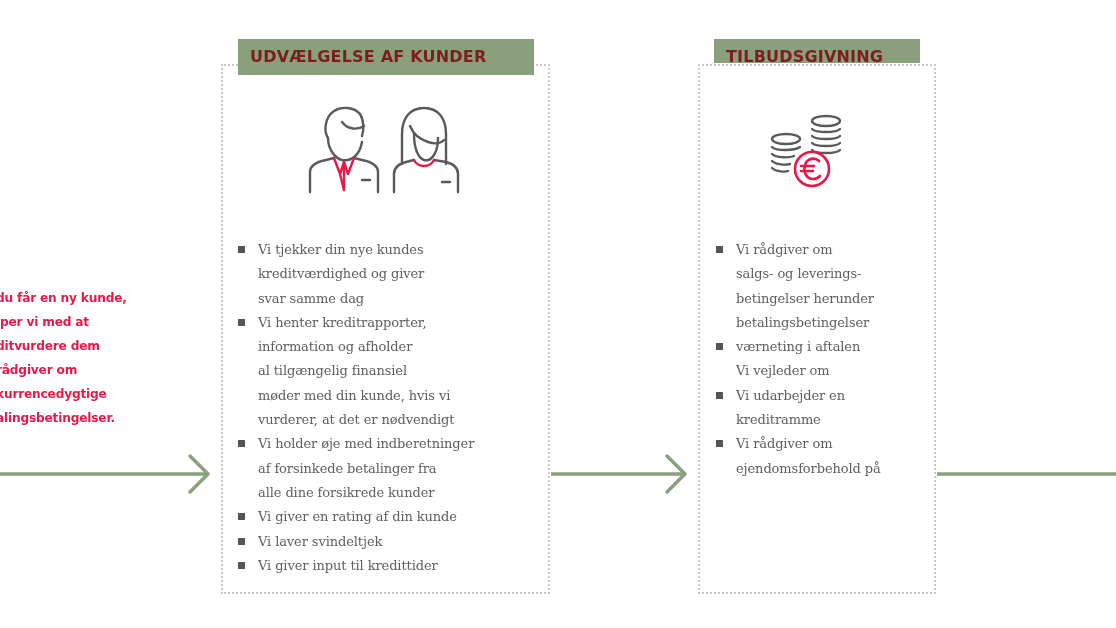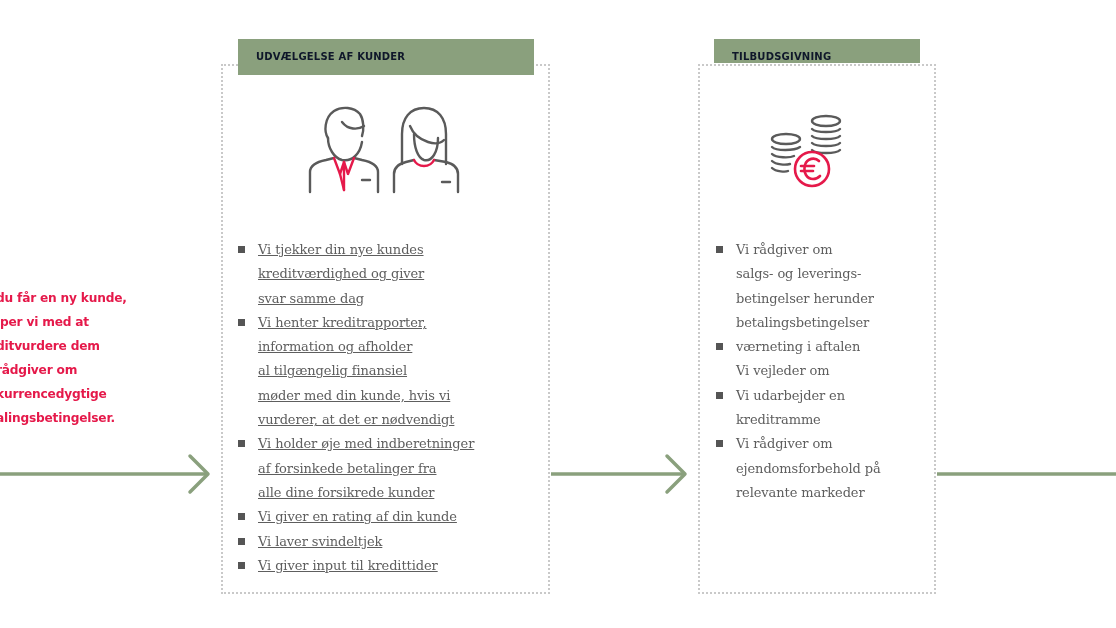--- a/index.html
+++ b/index.html
@@ -14,37 +14,37 @@
   .intro div { margin: 0; }
 
   .box {
     position: absolute; box-sizing: border-box;
     border: 2px dotted #c9c9c9;
   }
   .box-1 { left: 221px; top: 64px; width: 329px; height: 530px; }
   .box-2 { left: 698px; top: 64px; width: 238px; height: 530px; }
 
   .header {
-    position: absolute; background: #8aa07d; color: #0f172a;
+    position: absolute; background: #8aa07d; color: #7f1d1d;
     font-family: "DejaVu Sans", sans-serif; font-weight: bold;
-    font-size: 10px; letter-spacing: 0.2px; line-height: 36px;
-    box-sizing: border-box; padding-left: 18px;
+    font-size: 16px; letter-spacing: 0.2px; line-height: 36px;
+    box-sizing: border-box; padding-left: 12px;
   }
   .header-1 { left: 238px; top: 39px; width: 296px; height: 36px; }
   .header-2 { left: 714px; top: 39px; width: 206px; height: 24px; }
 
   .icon { position: absolute; }
   .icon-people { left: 306px; top: 104px; width: 164px; height: 92px; }
   .icon-coins { left: 766px; top: 113px; width: 78px; height: 76px; }
 
   .list {
     position: absolute; margin: 0; padding: 0; list-style: none;
     color: #5e5e5e; font-size: 13px; line-height: 24.3px; letter-spacing: -0.1px;
   }
-  .list-1 { left: 237px; top: 238px; width: 310px; text-decoration: underline; }
+  .list-1 { left: 237px; top: 238px; width: 310px; }
   .list-2 { left: 715px; top: 238px; width: 220px; }
   .list li { position: relative; padding-left: 21px; white-space: nowrap; }
   .list li .bullet {
     position: absolute; left: 1px; top: 8px; width: 7px; height: 7px; background: #555555;
   }
   .list li .line { display: block; }
 
   .arrow { position: absolute; }
 </style>
 </head>
@@ -174,19 +174,18 @@
   </li>
   <li>
     <span class="bullet"></span>
     <span class="line">Vi udarbejder en</span>
     <span class="line">kreditramme</span>
   </li>
   <li>
     <span class="bullet"></span>
     <span class="line">Vi rådgiver om</span>
     <span class="line">ejendomsforbehold på</span>
-    <span class="line">relevante markeder</span>
   </li>
 </ul>
 
 <svg class="arrow" style="left:937px;top:450px;" width="179" height="50" viewBox="0 0 179 50">
   <line x1="0" y1="24" x2="179" y2="24" stroke="#8aa07d" stroke-width="3.5"></line>
 </svg>
 
 </body></html>

